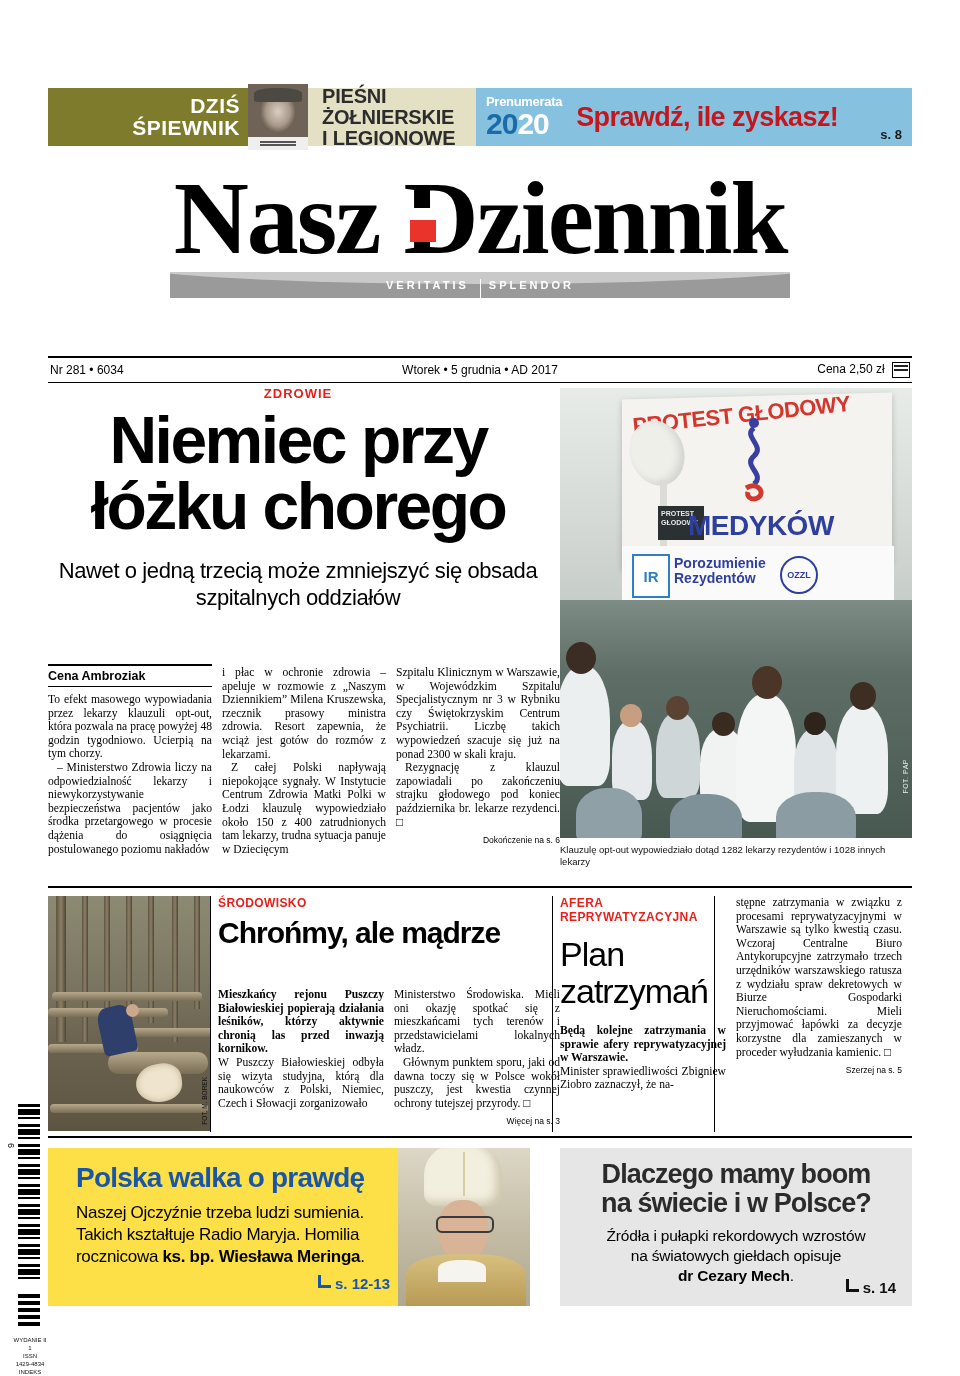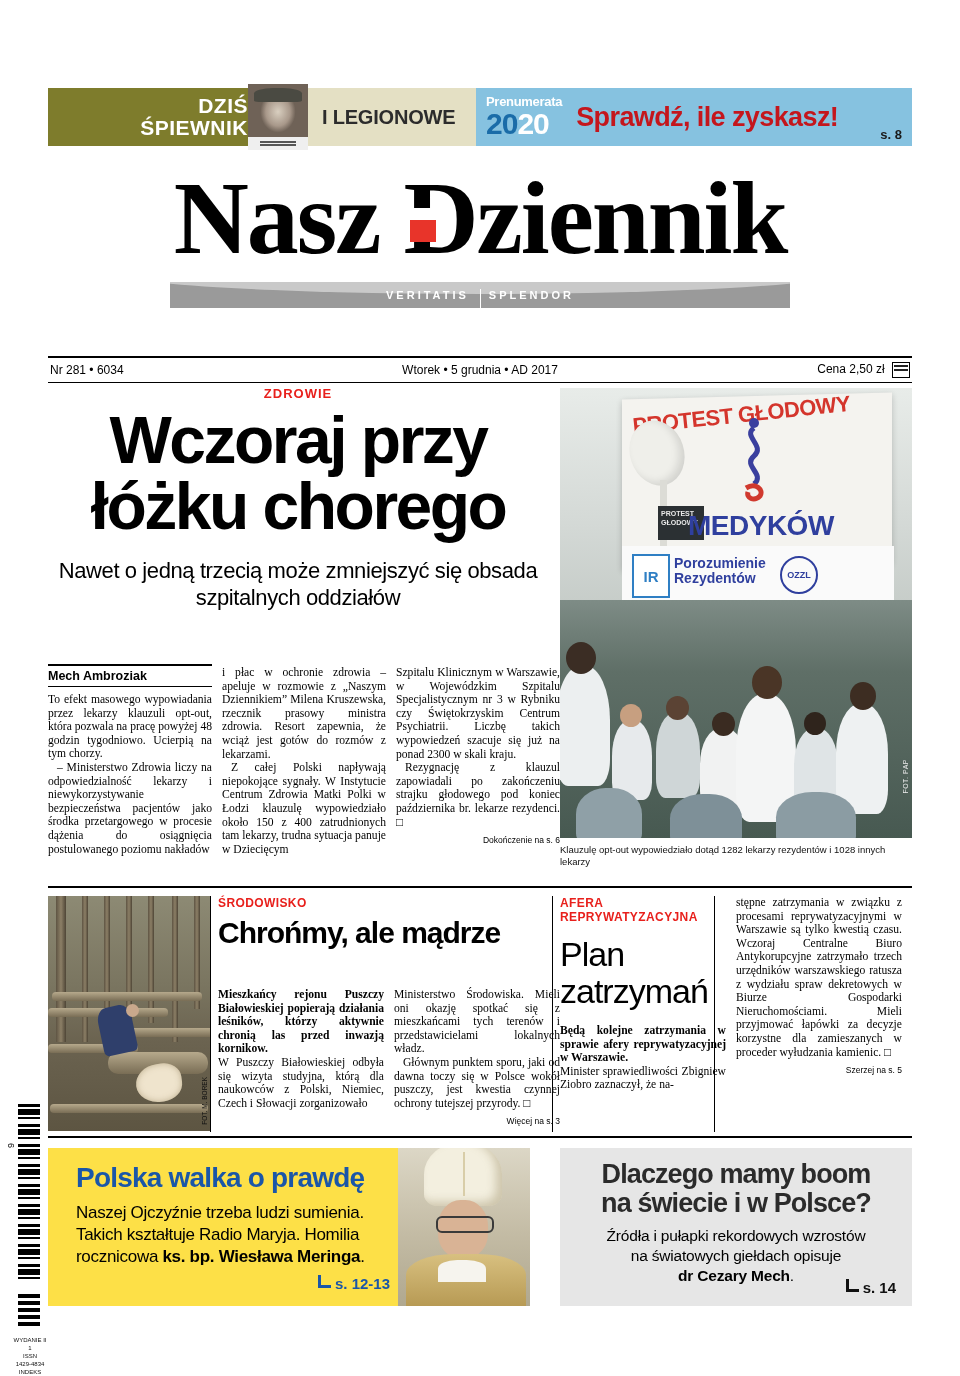--- a/index.html
+++ b/index.html
@@ -7,21 +7,21 @@
     width:960px;height:1376px;
     font-family:"Liberation Serif", serif;
     color:#000;
     position:relative;
     overflow:hidden;
   }
   .page{position:relative;width:960px;height:1376px;background:#fff;}
 
   
   .topstrip{position:absolute;left:48px;top:88px;width:864px;height:58px;display:flex;}
-  .ts-olive{background:#7e7c2c;width:200px;display:flex;flex-direction:column;align-items:flex-end;justify-content:center;padding-right:0;box-sizing:border-box;}
+  .ts-olive{background:#7e7c2c;width:200px;display:flex;flex-direction:column;align-items:flex-end;justify-content:center;padding-right:8px;box-sizing:border-box;}
   .ts-olive span{color:#fff;font-family:"Liberation Sans",sans-serif;font-weight:bold;font-size:21px;line-height:22px;letter-spacing:.5px;}
   .ts-portrait{width:60px;background:#6b6b63;position:relative;overflow:hidden;margin-top:-4px;height:66px;}
   .ts-portrait .pimg{position:absolute;inset:0;background:
       radial-gradient(ellipse 22px 26px at 50% 42%, #d9cfc0 0%, #a8988a 55%, #6f6257 80%),
       linear-gradient(180deg,#8a8a80 0%, #5d5d54 60%, #3d3d37 100%);}
   .ts-portrait .phat{position:absolute;left:6px;top:4px;width:48px;height:14px;background:#4a4a42;border-radius:40% 40% 10% 10%;}
   .ts-portrait .pbar{position:absolute;left:0;bottom:0;width:100%;height:13px;background:#efefef;}
   .ts-portrait .pbar i{display:block;margin:4px auto 0;width:36px;height:2px;background:#555;box-shadow:0 3px 0 #555;}
   .ts-cream{background:#e4e0c4;flex:1;display:flex;flex-direction:column;justify-content:center;padding-left:14px;box-sizing:border-box;}
   .ts-cream span{font-family:"Liberation Sans",sans-serif;font-weight:bold;font-size:20px;line-height:21px;color:#2c2c2c;letter-spacing:-.2px;}
@@ -31,21 +31,21 @@
   .ts-prenum .pn-year{font-family:"Liberation Sans",sans-serif;font-size:30px;font-weight:bold;color:#1a6ca8;letter-spacing:-1px;margin-top:1px;}
   .ts-prenum .pn-year b{color:#ffffff;font-weight:bold;}
   .ts-check{font-family:"Liberation Sans",sans-serif;font-weight:bold;font-size:27px;color:#c4161c;letter-spacing:-.6px;}
   .ts-page{position:absolute;right:10px;bottom:4px;font-family:"Liberation Sans",sans-serif;font-weight:bold;font-size:13px;color:#1a1a1a;}
 
   
   .masthead{position:absolute;left:0;top:168px;width:960px;text-align:center;}
   .mh-title{font-family:"Liberation Serif",serif;font-weight:bold;font-size:104px;line-height:100px;letter-spacing:-2px;position:relative;display:inline-block;}
   .mh-flag{position:absolute;left:236px;top:52px;width:26px;height:22px;background:#e8342a;}
   .mh-flagwhite{position:absolute;left:236px;top:40px;width:26px;height:13px;background:#ffffff;}
-  .mh-rule{width:620px;height:26px;margin:14px auto 0;background:#9a9a9a;position:relative;overflow:hidden;}
+  .mh-rule{width:620px;height:26px;margin:4px auto 0;background:#9a9a9a;position:relative;overflow:hidden;}
   .mh-rule:before{content:"";position:absolute;left:-10%;top:-34px;width:120%;height:46px;background:#c9c9c9;border-radius:0 0 50% 50%;}
   .mh-rule span{position:relative;z-index:2;display:inline-block;margin-top:7px;font-family:"Liberation Sans",sans-serif;font-size:11px;letter-spacing:3px;font-weight:bold;color:#ffffff;}
   .mh-rule .sep{display:inline-block;width:1px;height:26px;background:#fff;position:absolute;left:50%;top:0;z-index:3;}
 
   
   .infobar{position:absolute;left:48px;top:356px;width:864px;border-top:2px solid #000;border-bottom:1px solid #000;height:24px;display:flex;align-items:center;font-family:"Liberation Sans",sans-serif;font-size:12px;}
   .ib-left{width:33%;text-align:left;padding-left:2px;}
   .ib-mid{width:34%;text-align:center;}
   .ib-right{width:33%;text-align:right;padding-right:2px;position:relative;}
   .ib-vat{display:inline-block;vertical-align:middle;margin-left:4px;width:16px;height:14px;background:#fff;border:1px solid #000;}
@@ -155,20 +155,21 @@
       <span>ŚPIEWNIK</span>
     </div>
     <div class="ts-portrait">
       <div class="pimg"></div>
         <div class="phat"></div>
       <div class="pbar">
           <i></i>
         </div>
     </div>
     <div class="ts-cream">
+      <span>PIEŚNI ŻOŁNIERSKIE</span>
       <span>I LEGIONOWE</span>
     </div>
     <div class="ts-blue">
       <div class="ts-prenum">
         <span class="pn-word">Prenumerata</span>
         <span class="pn-year"><span>20</span><b>20</b></span>
       </div>
       <div class="ts-check">Sprawdź, ile zyskasz!</div>
       <div class="ts-page">s. 8</div>
     </div>
@@ -191,21 +192,21 @@
     <div class="ib-mid">Wtorek  •  5 grudnia  •  AD 2017</div>
     <div class="ib-right">
       <span>Cena 2,50 zł</span>
       <span class="ib-vat"><i></i></span>
     </div>
   </div>
 
   <div class="lead">
     <div class="kicker">ZDROWIE</div>
     <h1 class="lead-h1">
-      <span>Wczoraj przy</span><br>
+      <span>Niemiec przy</span><br>
       <span>łóżku chorego</span>
     </h1>
     <div class="lead-sub">
       <span>Nawet o jedną trzecią może zmniejszyć się obsada</span><br>
       <span>szpitalnych oddziałów</span>
     </div>
   </div>
 
   <div class="mainphoto">
     <div class="mp-sky"></div>
@@ -245,21 +246,21 @@
       <div class="mp-p" style="left:16px;top:180px;width:66px;height:58px;background:#8fa0a7;"></div>
       <div class="mp-p" style="left:110px;top:186px;width:72px;height:54px;background:#7e9098;"></div>
       <div class="mp-p" style="left:216px;top:184px;width:80px;height:56px;background:#8b9ca3;"></div>
     </div>
     <div class="mp-cred">FOT. PAP</div>
   </div>
   <div class="mp-caption">Klauzulę opt-out wypowiedziało dotąd 1282 lekarzy rezydentów i 1028 innych lekarzy</div>
 
   <div class="leadbody">
     <div class="lb-col">
-      <div class="byline">Mech Ambroziak</div>
+      <div class="byline">Cena Ambroziak</div>
       <div class="bodytext">
         <p class="noind">To efekt masowego wypowiadania przez lekarzy klauzuli opt-out, która pozwala na pracę powyżej 48 godzin tygodniowo. Ucierpią na tym chorzy.</p>
         <p>– Ministerstwo Zdrowia liczy na odpowiedzialność lekarzy i niewykorzystywanie bezpieczeństwa pacjentów jako środka przetargowego w procesie dążenia do osiągnięcia postulowanego poziomu nakładów</p>
       </div>
     </div>
     <div class="lb-col">
       <div class="bodytext" style="padding-top:2px;">
         <p class="noind">i płac w ochronie zdrowia – apeluje w rozmowie z „Naszym Dziennikiem” Milena Kruszewska, rzecznik prasowy ministra zdrowia. Resort zapewnia, że wciąż jest gotów do rozmów z lekarzami.</p>
         <p>Z całej Polski napływają niepokojące sygnały. W Instytucie Centrum Zdrowia Matki Polki w Łodzi klauzulę wypowiedziało około 150 z 400 zatrudnionych tam lekarzy, trudna sytuacja panuje w Dziecięcym</p>
       </div>

